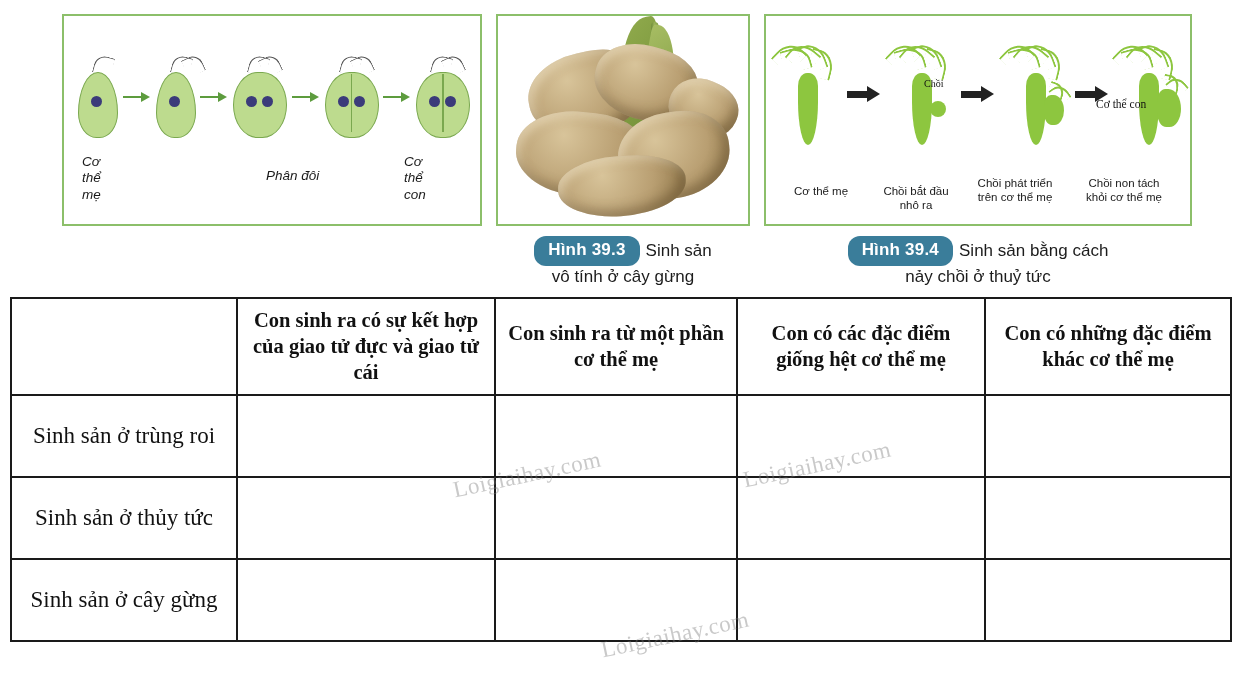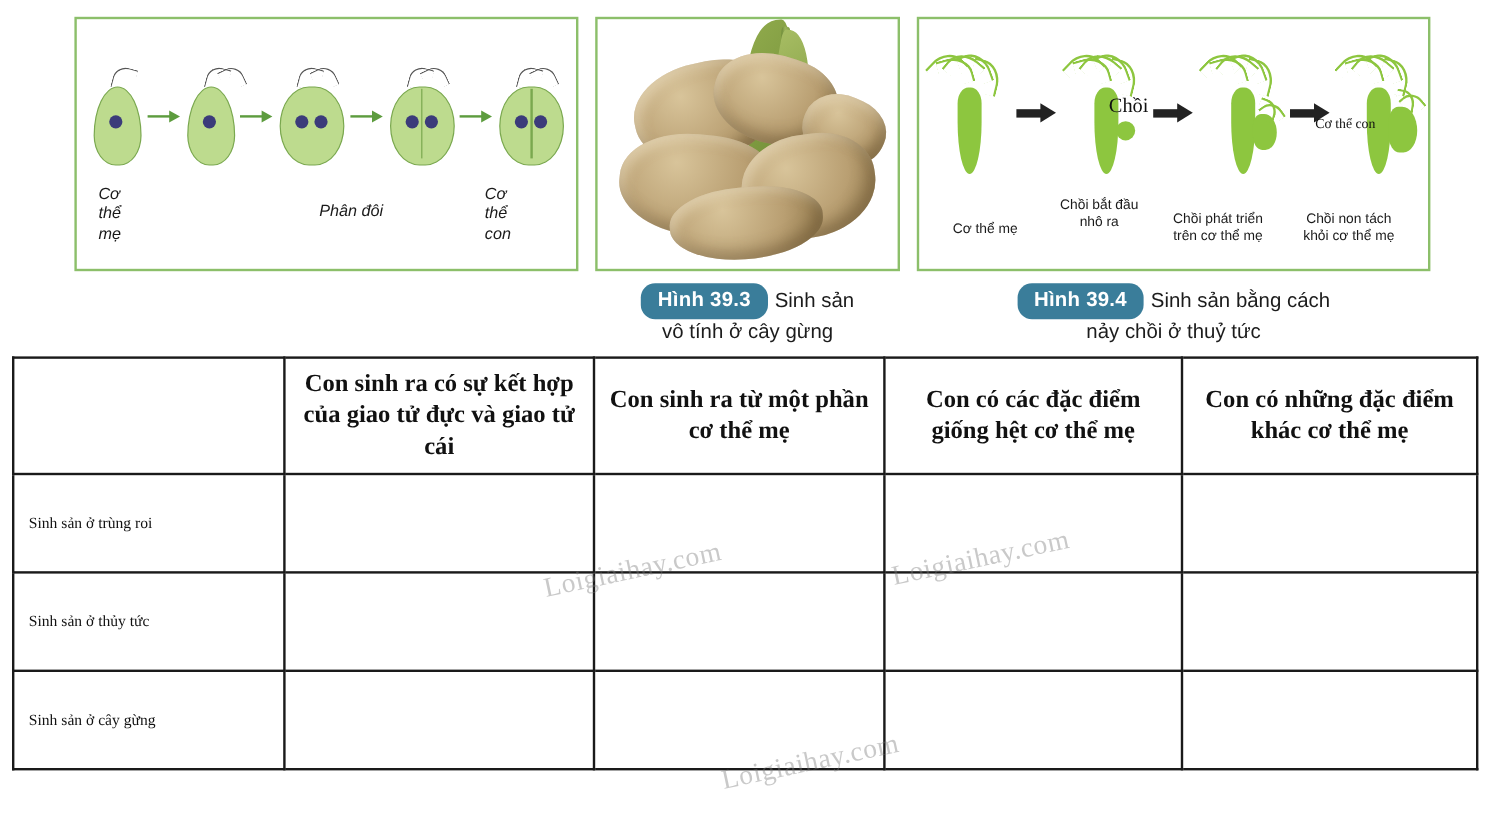--- a/index.html
+++ b/index.html
@@ -244,24 +244,24 @@
     border-top: 8px solid transparent;
     border-bottom: 8px solid transparent;
   }
   .fig3-labels {
     position: absolute; left: 0; right: 0; bottom: 6px; height: 56px;
     font-family: "Liberation Sans", sans-serif;
     font-size: 11.5px; color: #1a1a1a; text-align: center;
   }
   .h-lbl { position: absolute; line-height: 1.25; text-align: center; }
   .h1 { left: 12px;  top: 22px; width: 86px; }
-  .h2 { left: 104px; top: 2px; width: 92px; }
+  .h2 { left: 104px; top: 22px; width: 92px; }
   .h3 { left: 200px; top: 14px; width: 98px; }
   .h4 { left: 306px; top: 14px; width: 104px; }
-  .h-choi { position: absolute; top: 62px; left: 158px; font-size: 17px; }
+  .h-choi { position: absolute; top: 62px; left: 158px; font-size: 10px; }
   .h-con  { position: absolute; top: 82px; left: 330px; font-size: 11.5px; }
 
   
   .tbl-wrap {
     padding: 8px 10px 0 10px;
     box-sizing: border-box;
   }
   table.matrix {
     border-collapse: collapse;
     width: 1220px;
@@ -274,24 +274,25 @@
   table.matrix th {
     font-family: "Liberation Serif", serif;
     font-weight: bold;
     font-size: 20.5px;
     line-height: 1.28;
     text-align: center;
     padding: 8px 8px;
     vertical-align: middle;
   }
   table.matrix td.rowhead {
-    font-size: 13px;
+    font-size: 23px;
     padding: 10px 12px;
     vertical-align: middle;
     white-space: nowrap;
+    text-align: center;
   }
   table.matrix td.cell { height: 82px; }
   col.c0 { width: 226px; }
   col.c1 { width: 258px; }
   col.c2 { width: 242px; }
   col.c3 { width: 248px; }
   col.c4 { width: 246px; }
 
   
   .wm {

